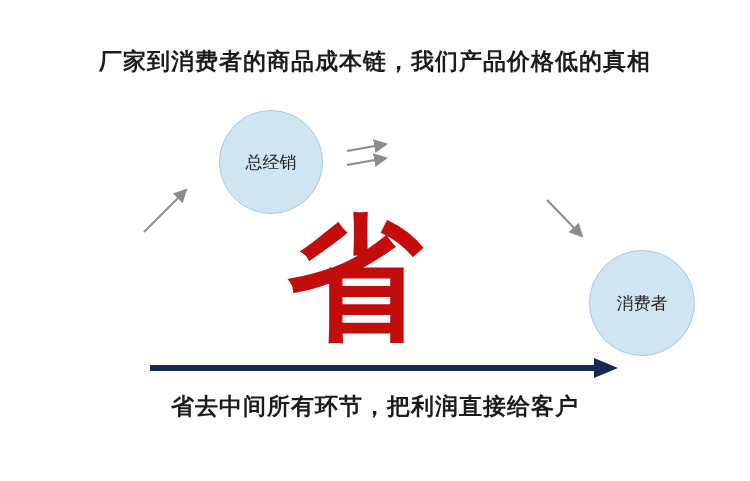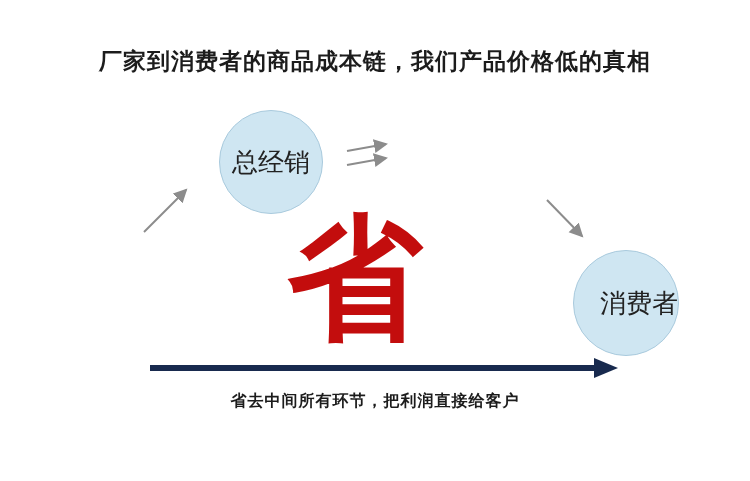--- a/index.html
+++ b/index.html
@@ -25,27 +25,27 @@
     letter-spacing: 1px;
   }
   .circle {
     position: absolute;
     border-radius: 50%;
     background: #cfe6f2;
     border: 1px solid #a9cadd;
     display: flex;
     align-items: center;
     justify-content: center;
-    font-size: 26px;
+    font-size: 17px;
     color: #222222;
   }
   .node-tianlong   { left: 57px;  top: 250px; width: 106px; height: 106px; }
   .node-zongjingxiao { left: 219px; top: 110px; width: 104px; height: 104px; }
   .node-dailishang { left: 430px; top: 112px; width: 104px; height: 104px; }
-  .node-xiaofeizhe { left: 573px; top: 250px; width: 106px; height: 106px; justify-content: flex-end; }
+  .node-xiaofeizhe { left: 589px; top: 250px; width: 106px; height: 106px; }
   .arrow { position: absolute; }
   .arrow-a { left: 138px; top: 176px; }
   .arrow-b { left: 344px; top: 134px; }
   .arrow-c { left: 540px; top: 192px; }
   .big-char {
     position: absolute;
     left: 280px;
     top: 208px;
     width: 150px;
     height: 150px;
@@ -55,21 +55,21 @@
     color: #c30d0d;
     text-align: center;
   }
   .bottom-arrow { position: absolute; left: 148px; top: 354px; }
   .caption {
     position: absolute;
     top: 391px;
     left: 0;
     width: 100%;
     text-align: center;
-    font-size: 16px;
+    font-size: 23px;
     font-weight: bold;
     color: #1c1c1c;
     letter-spacing: 1px;
   }
 </style>
 </head>
 <body>
 
 <div class="canvas">
 

